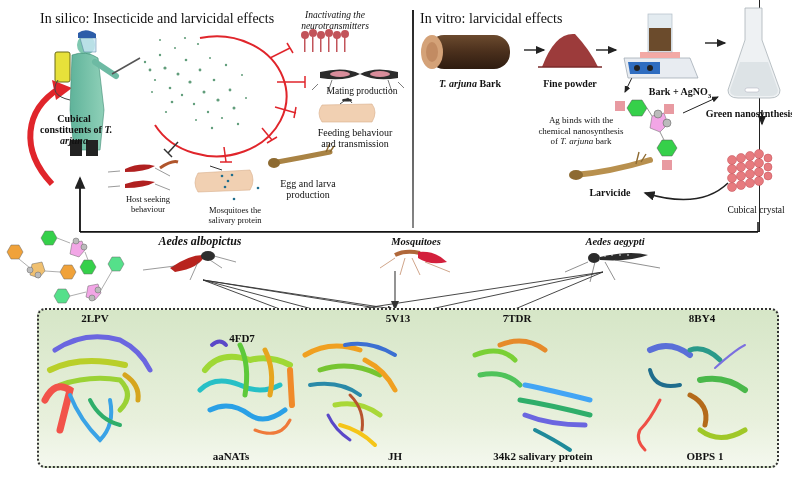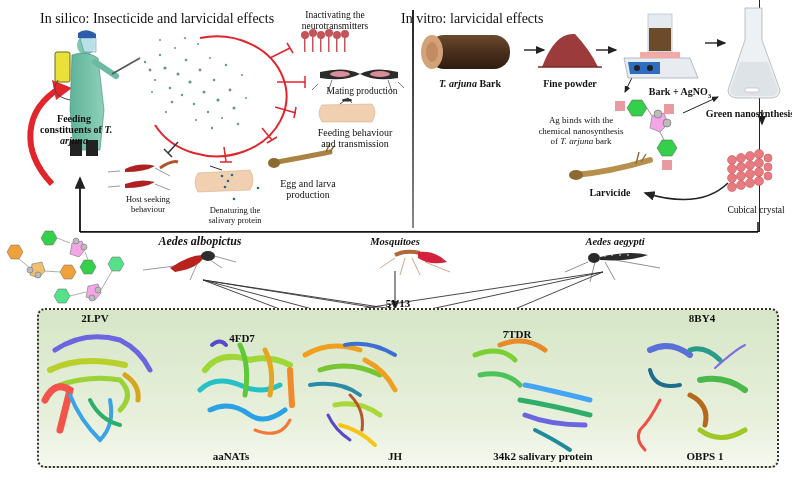--- a/index.html
+++ b/index.html
@@ -298,62 +298,62 @@
     <line x1="395" y1="271" x2="395" y2="309" stroke="#666" stroke-width="1.4" marker-end="url(#ahg)"></line>
     <line x1="603" y1="272" x2="168" y2="338" marker-end="url(#ahg)"></line>
     <line x1="603" y1="272" x2="296" y2="338" marker-end="url(#ahg)"></line>
     <line x1="603" y1="272" x2="458" y2="333" marker-end="url(#ahg)"></line>
   </g>
 </svg>
 
 <div class="txt title" style="left:40px; top:13px;">In silico: Insecticide and larvicidal effects</div>
 
 <div class="txt bold" style="left:40px; top:113px; width:68px; font-size:10px;">
-  <div>Feeding</div>
+  <div>Cubical</div>
   <div><span>constituents of </span><span class="italic">T.</span></div>
   <div class="italic">arjuna</div>
 </div>
 
-<div class="txt" style="left:290px; top:10px; width:90px;">
+<div class="txt" style="left:290px; top:10px; width:90px;font-style:italic;">
   <div>Inactivating the</div>
   <div>neurotransmitters</div>
 </div>
 <div class="txt" style="left:322px; top:86px; width:80px;">Mating production</div>
 <div class="txt" style="left:310px; top:127px; width:90px; font-size:10px;">
   <div>Feeding behaviour</div>
   <div>and transmission</div>
 </div>
 <div class="txt" style="left:268px; top:178px; width:80px; font-size:10px;">
   <div>Egg and larva</div>
   <div>production</div>
 </div>
 <div class="txt" style="left:195px; top:205px; width:80px; font-size:8.5px; line-height:10px;">
-  <div>Denaturing the</div>
+  <div>Mosquitoes the</div>
   <div>salivary protein</div>
 </div>
 <div class="txt" style="left:113px; top:194px; width:70px; font-size:8.5px; line-height:10px;">
   <div>Host seeking</div>
   <div>behaviour</div>
 </div>
 
-<div class="txt title" style="left:401px; top:13px;">In vitro:  larvicidal effects</div>
+<div class="txt title" style="left:420px; top:13px;">In vitro:  larvicidal effects</div>
 <div class="txt bold" style="left:425px; top:78px; width:90px; font-size:10px;"><span class="italic">T. arjuna</span><span> Bark</span></div>
 <div class="txt bold" style="left:535px; top:78px; width:70px; font-size:10px;">Fine powder</div>
 <div class="txt bold" style="left:640px; top:86px; width:80px; font-size:10px;"><span>Bark + AgNO</span><sub style="font-size:7px;">3</sub></div>
 <div class="txt bold" style="left:700px; top:108px; width:100px; font-size:10px;">Green nanosynthesis</div>
 <div class="txt" style="left:720px; top:205px; width:72px; font-size:9.5px;">Cubical crystal</div>
 <div class="txt bold" style="left:580px; top:187px; width:60px; font-size:10px;">Larvicide</div>
 <div class="txt" style="left:536px; top:115px; width:90px; font-size:9px; line-height:10.5px;">
   <div>Ag binds with the</div>
   <div>chemical nanosynthesis</div>
   <div><span>of </span><span class="italic">T. arjuna</span><span> bark</span></div>
 </div>
 
 <div class="txt bold italic" style="left:150px; top:236px; width:100px; font-size:12px;">Aedes albopictus</div>
-<div class="txt bold italic" style="left:355px; top:236px; width:80px; font-size:10.5px;">Mosquitoes</div>
+<div class="txt bold italic" style="left:376px; top:236px; width:80px; font-size:10.5px;">Mosquitoes</div>
 <div class="txt bold italic" style="left:570px; top:236px; width:90px; font-size:10.5px;">Aedes aegypti</div>
 
 <div class="protein-box"></div>
 
 <svg width="792" height="490">
   <g fill="none" stroke-linecap="round">
     <path d="M55,350 Q85,330 120,340 Q140,350 150,370" stroke="#6b66e0" stroke-width="5"></path>
     <path d="M50,370 Q80,355 125,365" stroke="#b9cf2a" stroke-width="6"></path>
     <path d="M60,385 Q90,375 120,380 Q135,395 120,410" stroke="#9bd235" stroke-width="5"></path>
     <path d="M45,400 Q55,380 70,390 L60,430" stroke="#f2534a" stroke-width="7"></path>
@@ -398,21 +398,21 @@
     <path d="M700,380 Q725,375 745,390" stroke="#4ab84a" stroke-width="6"></path>
     <path d="M690,395 Q710,405 705,425" stroke="#b46a1a" stroke-width="5"></path>
     <path d="M700,430 Q720,445 745,430" stroke="#a0c828" stroke-width="5"></path>
     <path d="M660,400 Q650,420 640,430 Q635,440 645,450" stroke="#ef4f45" stroke-width="3"></path>
     <path d="M715,368 Q735,350 745,345" stroke="#7b6fe0" stroke-width="2"></path>
   </g>
 </svg>
 
 <div class="txt pdb" style="left:70px; top:313px; width:50px;">2LPV</div>
 <div class="txt pdb" style="left:217px; top:313px; width:50px;margin-top:20px;">4FD7</div>
-<div class="txt pdb" style="left:373px; top:298px; width:50px;">5V13</div>
-<div class="txt pdb" style="left:492px; top:329px; width:50px;text-align:center;">7TDR</div>
+<div class="txt pdb" style="left:373px; top:313px; width:50px;">5V13</div>
+<div class="txt pdb" style="left:492px; top:313px; width:50px;text-align:center;">7TDR</div>
 <div class="txt pdb" style="left:677px; top:313px; width:50px;">8BY4</div>
 
 <div class="txt pname" style="left:50px; top:451px; width:90px;margin-top:48px;">AaFKBP12</div>
 <div class="txt pname" style="left:196px; top:451px; width:70px;">aaNATs</div>
 <div class="txt pname" style="left:370px; top:451px; width:50px;">JH</div>
 <div class="txt pname" style="left:478px; top:451px; width:130px;">34k2 salivary protein</div>
 <div class="txt pname" style="left:670px; top:451px; width:70px;">OBPS 1</div>
 
 </body></html>

